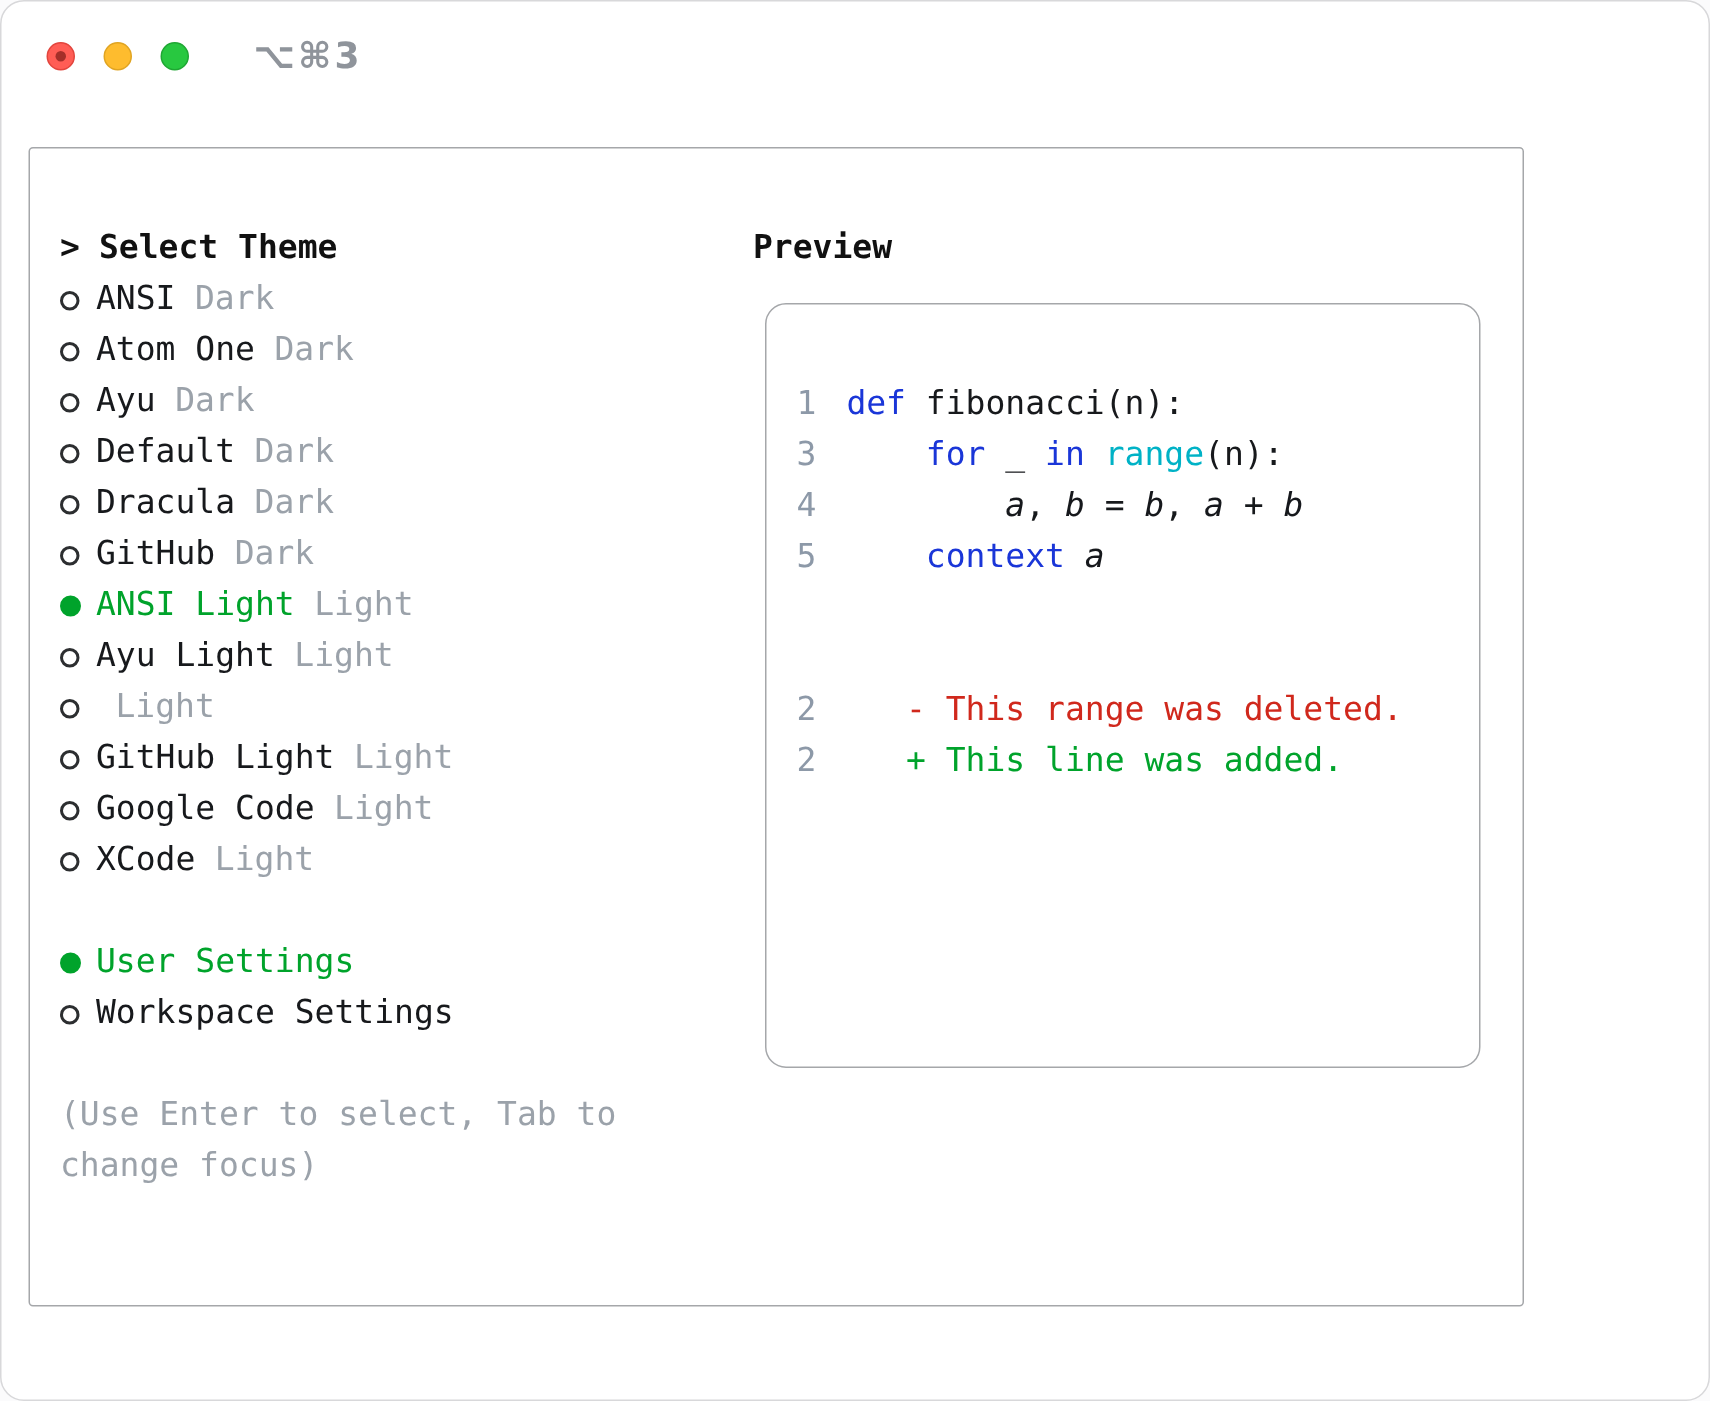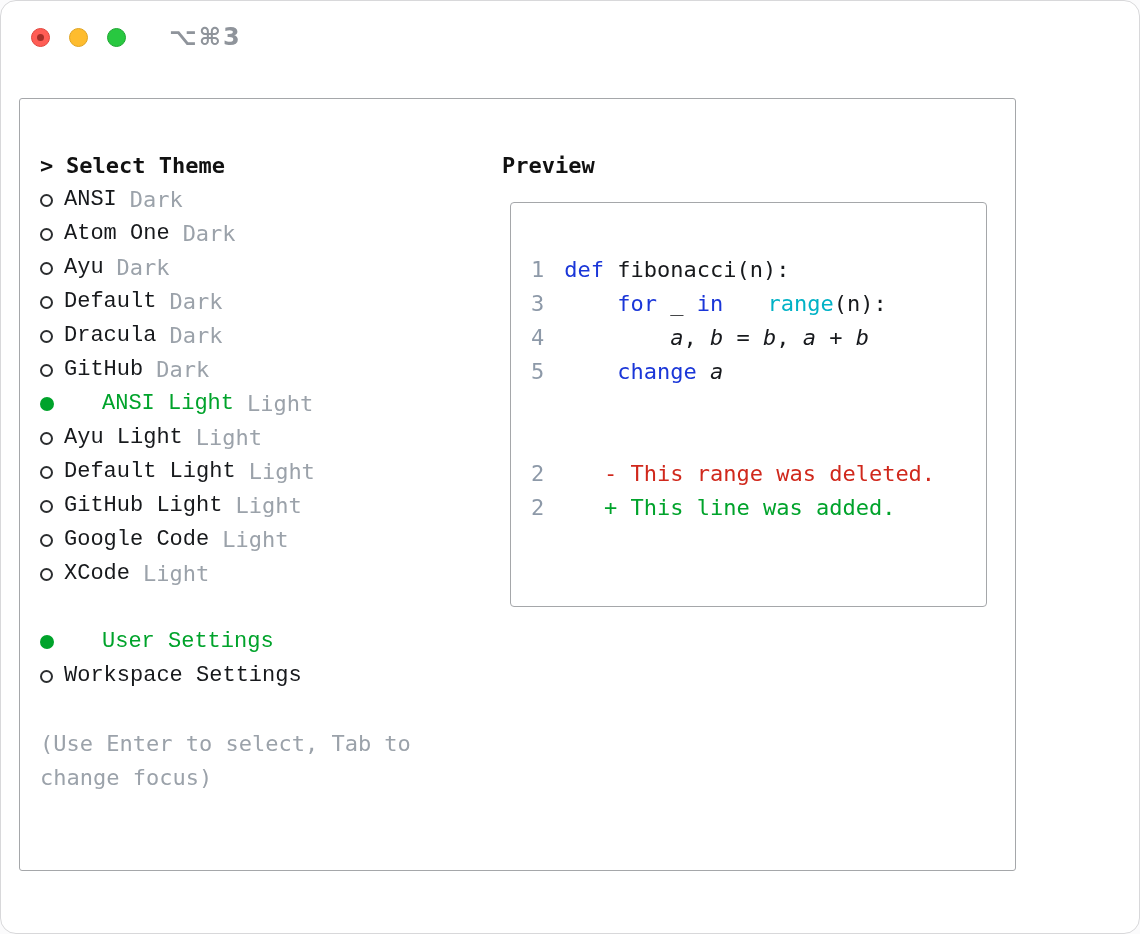--- a/index.html
+++ b/index.html
@@ -40,39 +40,39 @@
   .left-col { position:absolute; left:20px; top:50px; width:440px; }
   .row, .opt-row { height:34px; display:flex; align-items:center; white-space:pre; }
   .heading { font-weight:700; color:#111; }
   .prompt { display:inline-block; width:26px; font-weight:700; }
   .indent { margin-left:26px; }
   .radio {
     flex:0 0 auto; width:13px; height:13px; border-radius:50%;
     border:2px solid #2c2e30; margin-right:11px; background:transparent;
   }
   .radio.on { border-color:var(--green); background:var(--green); width:14px; height:14px; margin-right:10px; }
-  .opt-name { color:#17191c;font-family:Liberation Mono, monospace; }
-  .opt-row.sel .opt-name { color:var(--green);margin-left:38px; }
+  .opt-name { color:#17191c; }
+  .opt-row.sel .opt-name { color:var(--green); }
   .opt-variant { color:var(--gray); margin-left:13px; }
   .spacer34 { height:34px; }
   .hint { width:430px; color:var(--gray); white-space:normal; }
   
   .preview-heading {
     position:absolute; left:482px; top:50px; height:34px; line-height:34px;
     font-weight:700; color:#111;
   }
   .preview-box {
-    position:absolute; left:490px; top:103px; width:477px; height:405px;
-    border:1.5px solid #a5a7aa; border-radius:4px;
+    position:absolute; left:490px; top:103px; width:477px; height:510px;
+    border:1.5px solid #a5a7aa; border-radius:14px;
     padding:50px 0 0 20px; background:#fff;
   }
   .crow { height:34px; white-space:pre; }
   .ln { color:var(--ln); display:inline-block; min-width:13px; margin-right:20px; }
   .tk-kw  { color:var(--kw); }
-  .tk-fn  { color:var(--fn);margin-left:31px; }
+  .tk-fn  { color:var(--fn); }
   .tk-num { color:var(--green); }
   .tk-v   { font-style:italic; }
   .tk-p   { color:#17191c; }
   .diff-ctx { color:var(--gray); }
   .diff-del { color:var(--red); }
   .diff-add { color:var(--green); }
   .spacer68 { height:68px; }
 </style>
 </head>
 <body>
@@ -92,21 +92,21 @@
 
       <div id="theme-list">
           <div class="opt-row"><span class="radio"></span><span class="opt-name">ANSI</span><span class="opt-variant">Dark</span></div>
           <div class="opt-row"><span class="radio"></span><span class="opt-name">Atom One</span><span class="opt-variant">Dark</span></div>
           <div class="opt-row"><span class="radio"></span><span class="opt-name">Ayu</span><span class="opt-variant">Dark</span></div>
           <div class="opt-row"><span class="radio"></span><span class="opt-name">Default</span><span class="opt-variant">Dark</span></div>
           <div class="opt-row"><span class="radio"></span><span class="opt-name">Dracula</span><span class="opt-variant">Dark</span></div>
           <div class="opt-row"><span class="radio"></span><span class="opt-name">GitHub</span><span class="opt-variant">Dark</span></div>
           <div class="opt-row sel"><span class="radio on"></span><span class="opt-name">ANSI Light</span><span class="opt-variant">Light</span></div>
           <div class="opt-row"><span class="radio"></span><span class="opt-name">Ayu Light</span><span class="opt-variant">Light</span></div>
-          <div class="opt-row"><span class="radio"></span><span class="opt-name">Default Light</span><span class="opt-variant">Light</span></div>
+          <div class="opt-row"><span class="radio"></span><span class="opt-variant">Light</span></div>
           <div class="opt-row"><span class="radio"></span><span class="opt-name">GitHub Light</span><span class="opt-variant">Light</span></div>
           <div class="opt-row"><span class="radio"></span><span class="opt-name">Google Code</span><span class="opt-variant">Light</span></div>
           <div class="opt-row"><span class="radio"></span><span class="opt-name">XCode</span><span class="opt-variant">Light</span></div>
         </div>
 
       <div class="spacer34"></div>
 
 
       <div id="apply-list">
           <div class="opt-row sel"><span class="radio on"></span><span class="opt-name">User Settings</span></div>
@@ -118,21 +118,21 @@
       <div class="hint">(Use Enter to select, Tab to change focus)</div>
     </div>
 
     <div class="preview-heading">Preview</div>
 
     <div class="preview-box">
       <div id="code-lines">
           <div class="crow"><span class="ln">1</span><span class="tk-kw">def</span><span class="tk-p"> fibonacci(n):</span></div>
           <div class="crow"><span class="ln">3</span><span class="tk-p">    </span><span class="tk-kw">for</span><span class="tk-p"> _ </span><span class="tk-kw">in</span><span class="tk-p"> </span><span class="tk-fn">range</span><span class="tk-p">(n):</span></div>
           <div class="crow"><span class="ln">4</span><span class="tk-p">        </span><span class="tk-v">a</span><span class="tk-p">, </span><span class="tk-v">b</span><span class="tk-p"> = </span><span class="tk-v">b</span><span class="tk-p">, </span><span class="tk-v">a</span><span class="tk-p"> + </span><span class="tk-v">b</span></div>
-          <div class="crow"><span class="ln">5</span><span class="tk-p">    </span><span class="tk-kw">change</span><span class="tk-p"> </span><span class="tk-v">a</span></div>
+          <div class="crow"><span class="ln">5</span><span class="tk-p">    </span><span class="tk-kw">context</span><span class="tk-p"> </span><span class="tk-v">a</span></div>
         </div>
       <div class="spacer68"></div>
       <div id="diff-lines">
           <div class="crow"><span class="ln">2</span><span class="diff-del">   - This range was deleted.</span></div>
           <div class="crow"><span class="ln">2</span><span class="diff-add">   + This line was added.</span></div>
         </div>
     </div>
 
   </div>
 </div>

